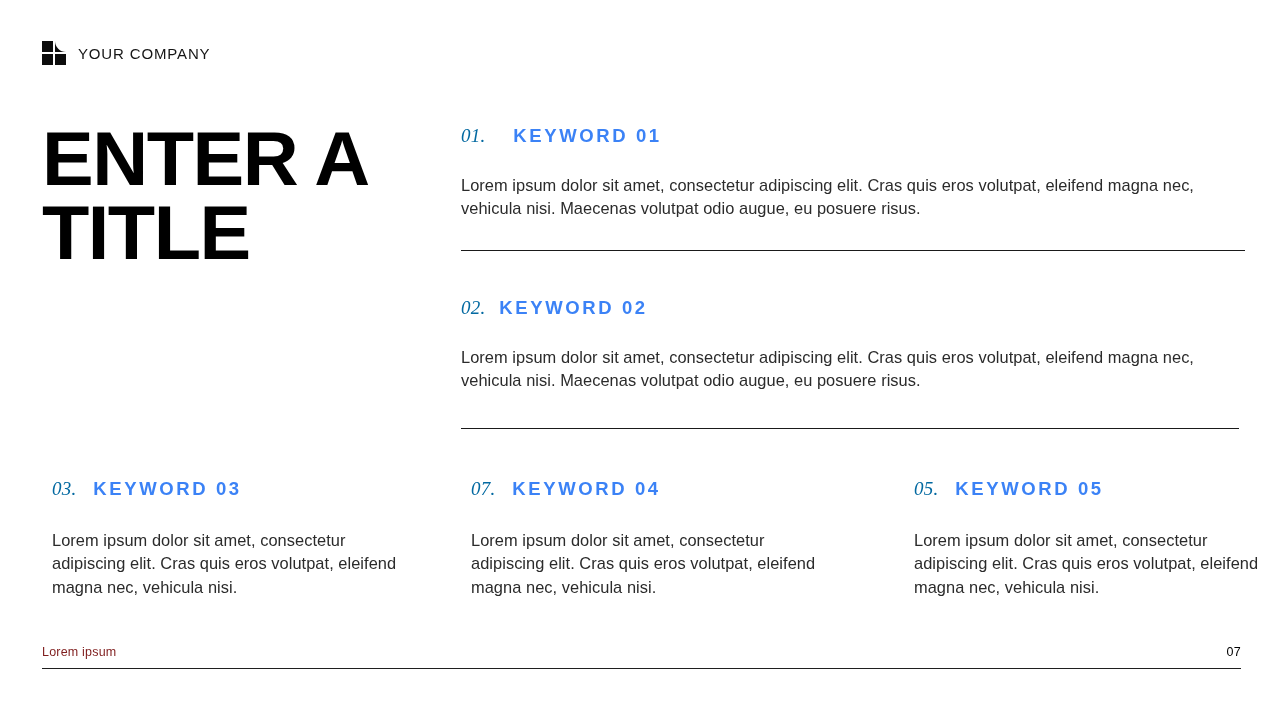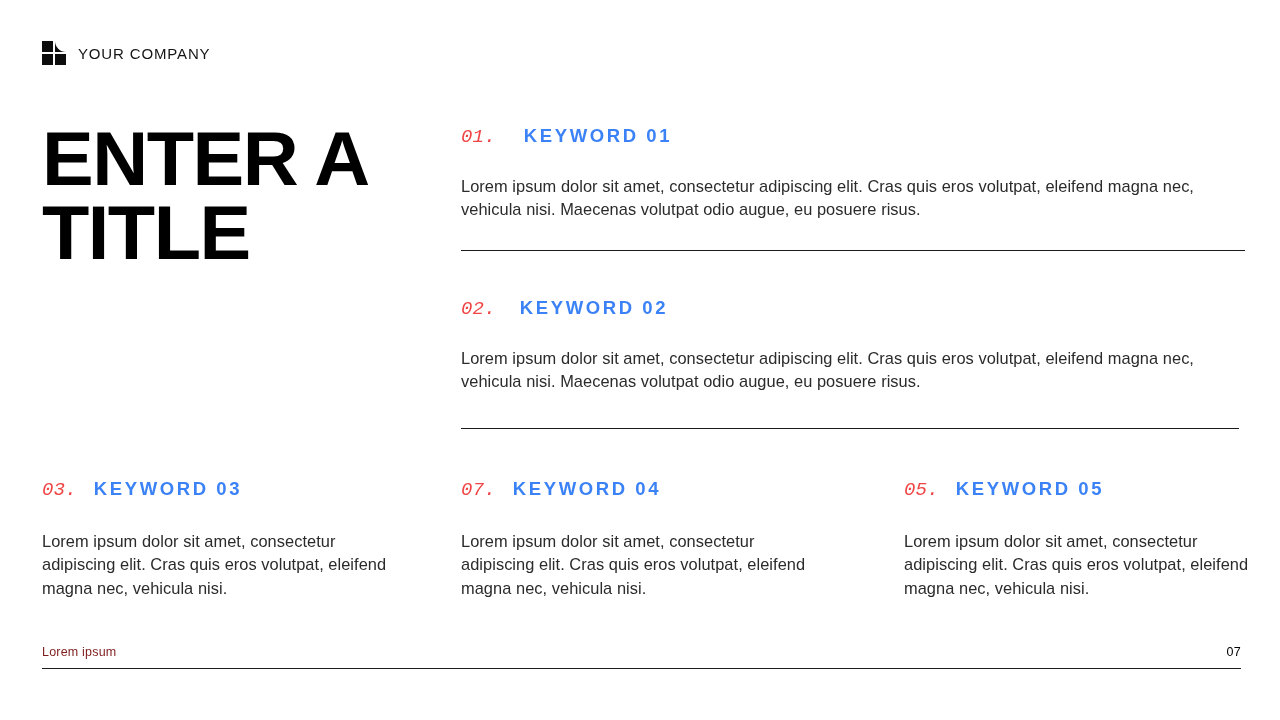--- a/index.html
+++ b/index.html
@@ -69,26 +69,26 @@
   }
 
   
   .kw-head {
     display: flex;
     align-items: baseline;
     white-space: nowrap;
   }
 
   .kw-num {
-    font-family: Liberation Mono, monospace;
+    font-family: Liberation Serif, serif;
     font-style: italic;
     font-weight: 400;
     font-size: 19px;
     letter-spacing: 0.2px;
-    color: #ef4444;
+    color: #0369a1;
     flex: none;
   }
 
   .kw-label {
     font-family: "Liberation Sans", sans-serif;
     font-weight: 600;
     font-size: 18.5px;
     letter-spacing: 2.6px;
     color: #3b82f6;
     text-transform: uppercase;
@@ -112,35 +112,35 @@
   }
   .block-01 .kw-num { margin-right: 28px; }
   .block-01 .kw-body { margin-top: 27px; width: 740px; }
 
   .block-02 {
     position: absolute;
     left: 461px;
     top: 297px;
     width: 786px;
   }
-  .block-02 .kw-num { margin-right: 24px; }
+  .block-02 .kw-num { margin-right: 14px; }
   .block-02 .kw-body { margin-top: 27px; width: 740px; }
 
   .rule {
     position: absolute;
     height: 0;
     border-top: 1.6px solid #1a1a1a;
   }
   .rule-1 { left: 461px; top: 250px; width: 784px; }
   .rule-2 { left: 461px; top: 428px; width: 778px; }
 
   
   .bottom-row {
     position: absolute;
-    left: 42px;
+    left: 52px;
     top: 478px;
     width: 1200px;
     display: flex;
   }
 
   .col {
     width: 419px;
     flex: none;
   }
   .col:last-child { width: 362px; margin-left: 24px; }

